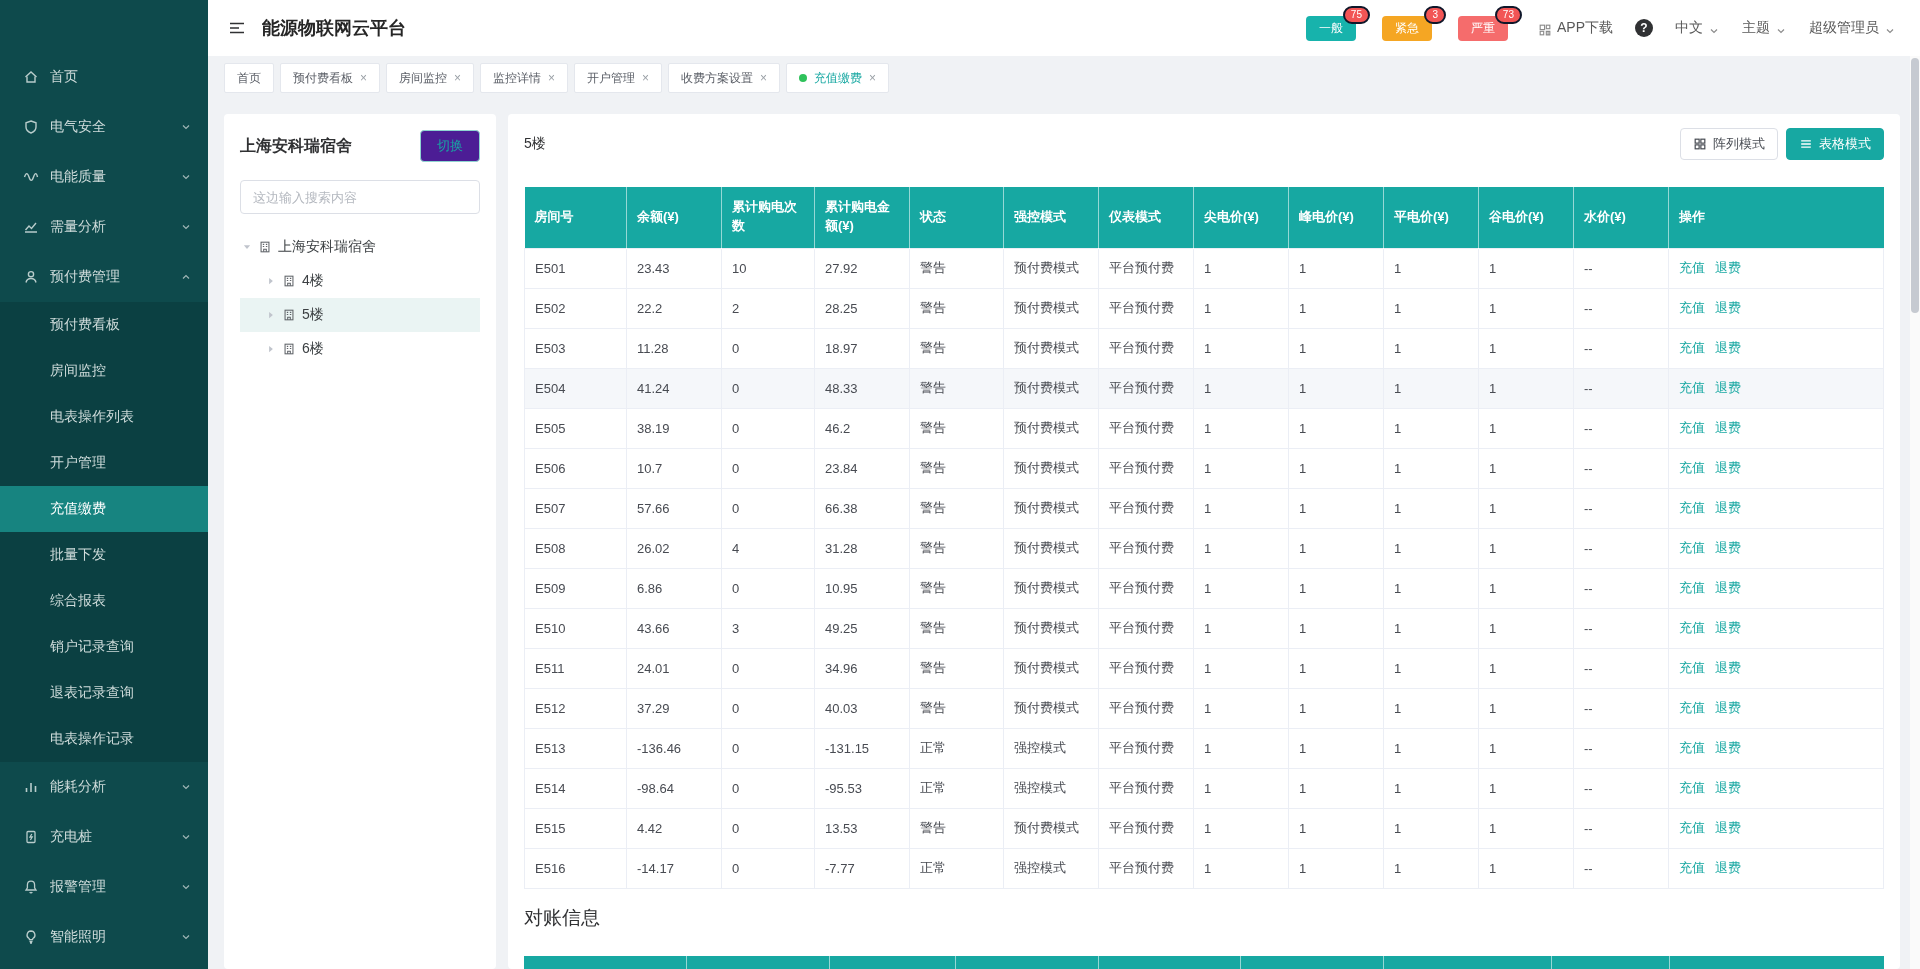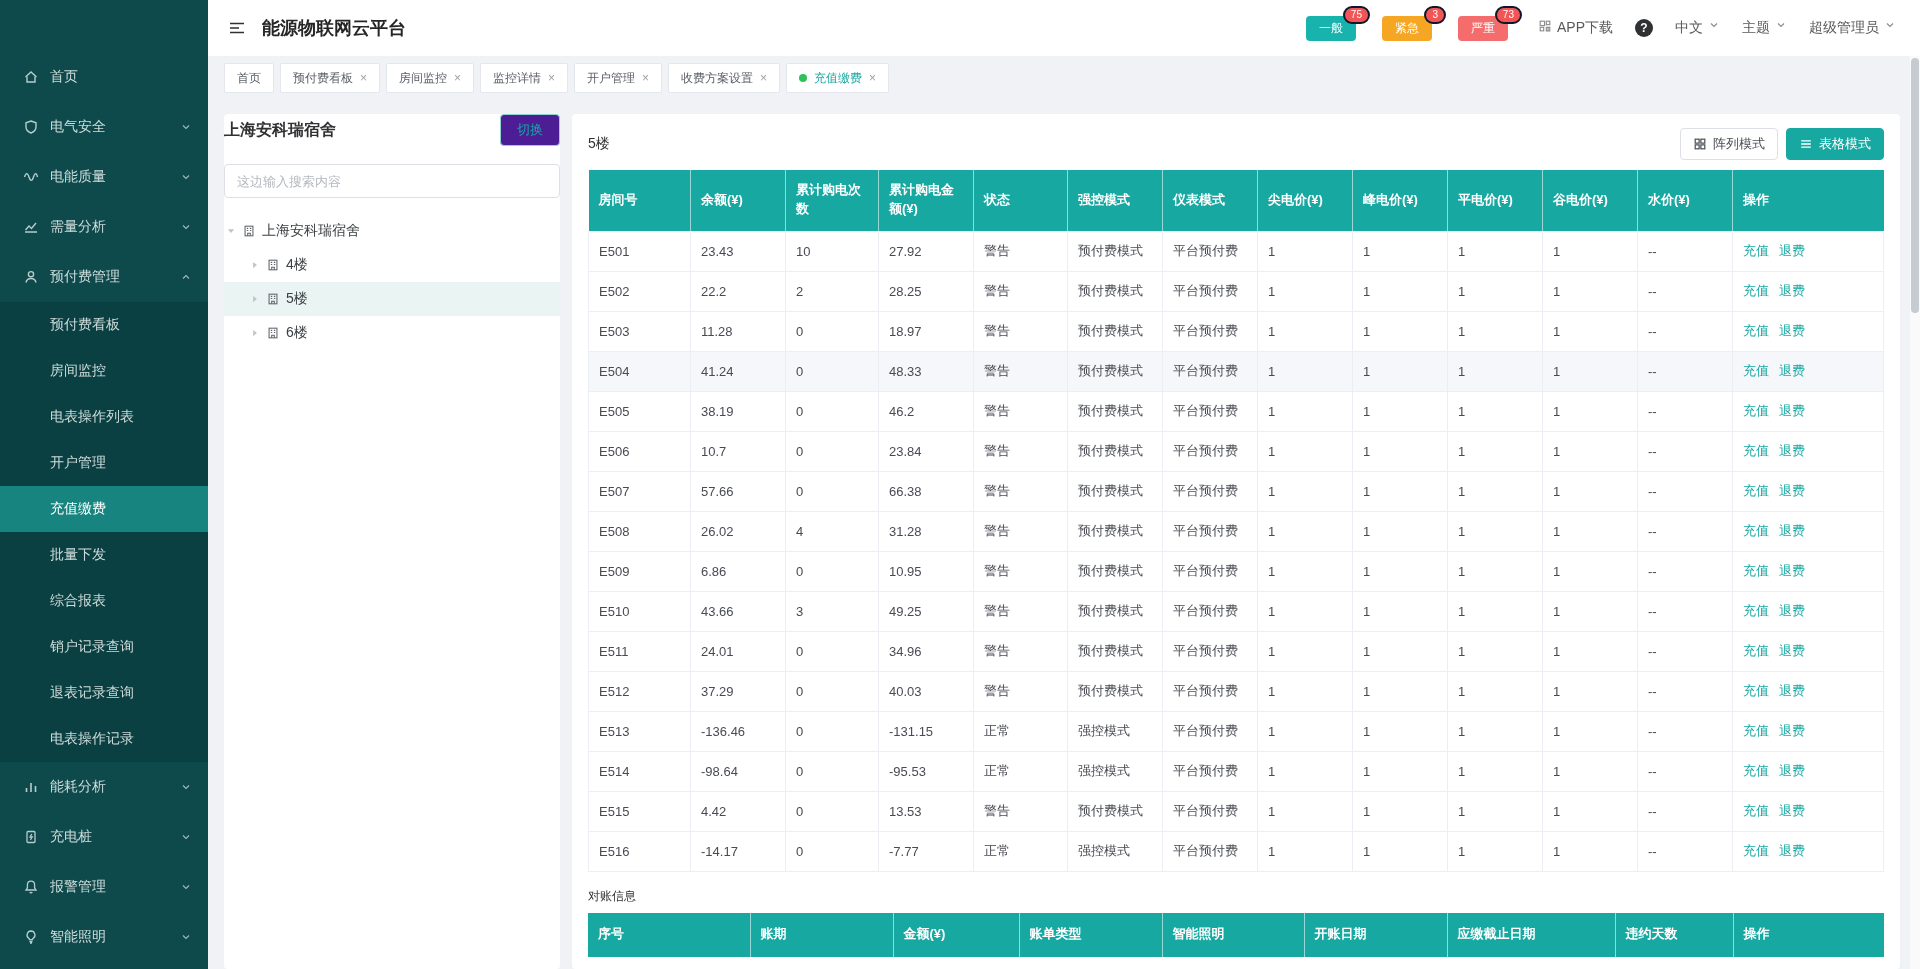--- a/index.html
+++ b/index.html
@@ -40,63 +40,63 @@
   .topbar{height:56px;background:#fff;display:flex;align-items:center;padding:0 24px 0 20px;flex-shrink:0;}
   .hamburger{color:#303133;cursor:pointer;margin-right:16px;}
   .app-title{font-size:18px;font-weight:bold;color:#262626;}
   .topbar-right{margin-left:auto;display:flex;align-items:center;gap:22px;}
   .alarm-badges{display:flex;align-items:center;gap:26px;margin-right:8px;}
   .alarm-badge{position:relative;border-radius:4px;color:#fff;font-size:12px;padding:4px 13px;cursor:pointer;white-space:nowrap;}
   .badge-general{background:var(--badge-general);}
   .badge-urgent{background:var(--badge-urgent);}
   .badge-severe{background:var(--badge-severe);}
   .alarm-badge .count{position:absolute;top:-10px;right:-14px;background:var(--count-badge);color:#fff;border-radius:10px;padding:1px 6px;font-size:10px;border:2px solid #0f172a;line-height:1.2;}
-  .topbar-item{display:flex;align-items:flex-start;gap:5px;color:#595959;cursor:pointer;font-size:14px;white-space:nowrap;}
+  .topbar-item{display:flex;align-items:flex-end;gap:5px;color:#595959;cursor:pointer;font-size:14px;white-space:nowrap;}
   .topbar-item .icon{color:#8c8c8c;}
   .help-circle{width:18px;height:18px;border-radius:50%;background:#303133;color:#fff;font-size:12px;display:inline-flex;align-items:center;justify-content:center;cursor:pointer;font-weight:bold;}
   .chev{color:#8c8c8c;}
 
   
   .tabbar{height:44px;display:flex;align-items:center;gap:6px;padding:0 20px 0 16px;flex-shrink:0;}
   .tab{background:#fff;border:1px solid #e4e7ed;height:30px;display:flex;align-items:center;padding:0 12px;font-size:12px;color:#5a5e66;cursor:pointer;gap:7px;border-radius:2px;white-space:nowrap;}
   .tab .tab-close{color:#9aa0a6;font-size:12px;line-height:1;cursor:pointer;}
   .tab.active{color:var(--teal);}
   .tab.active .tab-dot{width:8px;height:8px;border-radius:50%;background:#2fc25b;display:inline-block;}
 
   
   .content{flex:1;display:flex;padding:14px 20px 0 16px;gap:12px;overflow:hidden;min-height:0;}
 
-  .tree-card{width:336px;background:#fff;border-radius:4px;flex-shrink:0;}
+  .tree-card{width:272px;background:#fff;border-radius:4px;padding:16px;flex-shrink:0;}
   .tree-head{display:flex;align-items:center;justify-content:space-between;}
   .tree-title{font-size:16px;font-weight:bold;color:#303133;}
   .switch-btn{background:#4c1d95;border:1px solid #8fd4d1;color:var(--teal);border-radius:4px;padding:6px 16px;font-size:13px;cursor:pointer;font-family:inherit;}
   .search-input{margin-top:18px;width:100%;height:34px;border:1px solid #dcdfe6;border-radius:4px;padding:0 12px;font-size:13px;color:#303133;outline:none;font-family:inherit;}
   .search-input::placeholder{color:#b4b8bf;}
   .tree{margin-top:16px;}
   .tree-row{height:34px;display:flex;align-items:center;gap:6px;cursor:pointer;color:#3c4043;font-size:14px;padding-left:2px;}
   .tree-row .caret{color:#c0c4cc;}
   .tree-row .bld{color:#5f6368;}
   .tree-children .tree-row{padding-left:26px;}
   .tree-row.selected{background:#eaf4f3;}
 
   .table-card{flex:1;background:#fff;border-radius:4px;padding:12px 16px 0 16px;overflow:hidden;min-width:0;}
   .table-head-row{display:flex;align-items:center;justify-content:space-between;height:36px;}
   .floor-label{font-size:14px;color:#303133;}
   .view-btns{display:flex;gap:8px;}
   .view-btn{height:32px;display:inline-flex;align-items:center;gap:6px;padding:0 12px;border-radius:4px;font-size:13px;cursor:pointer;border:1px solid #dcdfe6;background:#fff;color:#4a4e55;font-family:inherit;}
   .view-btn.active{background:var(--teal);border-color:var(--teal);color:#fff;}
 
-  table{border-collapse:collapse;table-layout:fixed;width:100%;margin-top:8px;}
+  table{border-collapse:collapse;table-layout:fixed;width:100%;margin-top:25px;}
   thead th{background:var(--teal);color:#fff;font-weight:bold;font-size:13px;text-align:left;padding:8px 10px;border-right:1px solid rgba(255,255,255,.55);height:61px;vertical-align:middle;line-height:1.45;}
   thead th:last-child{border-right:none;}
   tbody td{border:1px solid #ebeef5;font-size:13px;color:#484b52;padding:0 10px;height:40px;background:#fff;}
   #room-table tbody tr:nth-child(4) td{background:#f5f7fa;}
   .op-link{color:var(--teal);cursor:pointer;margin-right:10px;}
 
-  .recon-title{margin:16px 0 0 0;font-size:12px;color:#303133;}
+  .recon-title{margin:16px 0 0 0;font-size:19px;color:#303133;}
   #recon-table thead th{height:44px;}
 
   
   .v-scrollbar{position:fixed;right:0;top:56px;bottom:0;width:10px;background:#fafafa;}
   .v-scrollbar .thumb{position:absolute;top:2px;right:1px;width:8px;height:255px;border-radius:4px;background:#c6cad1;cursor:pointer;}
 </style>
 <title>能源物联网云平台</title></head>
 <body>
 
 <aside class="sidebar">

